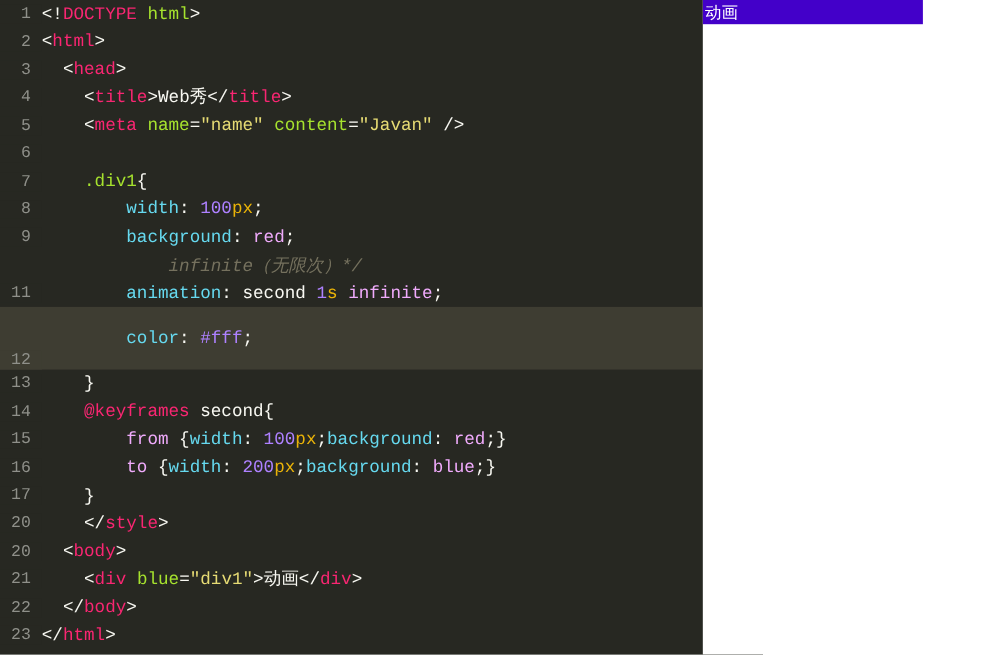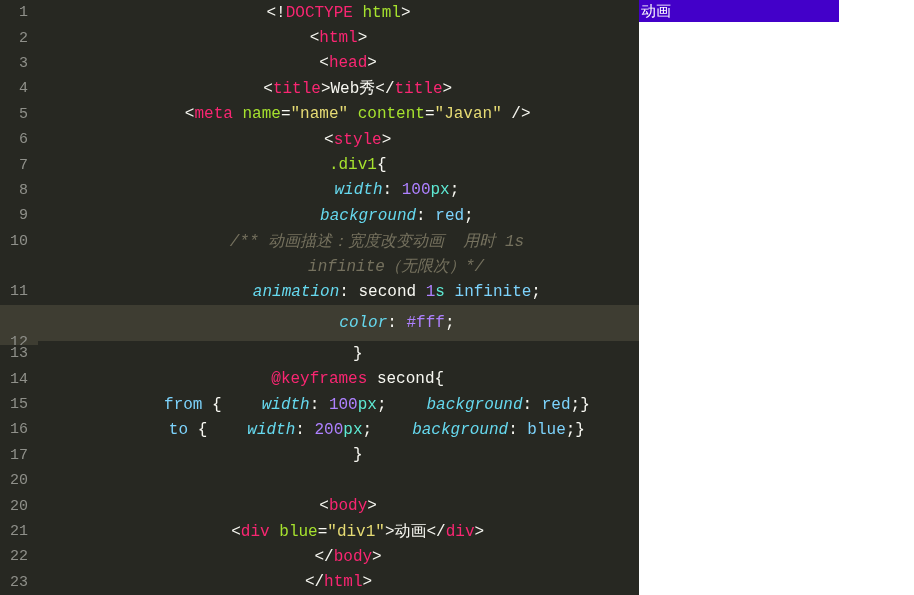--- a/index.html
+++ b/index.html
@@ -33,34 +33,33 @@
     color: #8f908a;
     background: #272822;
     user-select: none;
     font-size: 15px;
   }
   .line.active .gutter { background: #3e3d32; margin-top: 40px; }
   .content {
     flex: 1;
     white-space: pre;
     overflow: hidden;
-    text-align: center;
   }
   .tag     { color: #f92672; }
   .attr    { color: #a6e22e; }
   .str     { color: #e6db74; }
   .text    { color: #f8f8f2; }
   .punct   { color: #f8f8f2; }
   .comment { color: #75715e; font-style: italic; }
-  .cssvalue{ color: #7dd3fc; }
+  .cssvalue{ color: #f0abfc; }
   .cssnum  { color: #ae81ff; }
-  .cssunit { color: #5eead4; }
+  .cssunit { color: #eab308; }
   .cssname { color: #a6e22e; margin-top: 36px; }
   .cssbuiltin { color: #f92672; }
-  .cssrule { color: #66d9ef; font-style: italic; margin-left: 40px;}
+  .cssrule { color: #66d9ef; }
 
   .preview {
     flex: 1;
     background: #fff;
     position: relative;
   }
   .preview-box {
     background: #4300c9;
     color: #fff;
     height: 22px;
@@ -91,37 +90,32 @@
     <div class="line">
       <div class="gutter">4</div>
       <div class="content"><span>    </span><span class="punct">&lt;</span><span class="tag">title</span><span class="punct">&gt;</span><span class="text">Web秀</span><span class="punct">&lt;/</span><span class="tag">title</span><span class="punct">&gt;</span></div>
     </div>
     <div class="line">
       <div class="gutter">5</div>
       <div class="content"><span>    </span><span class="punct">&lt;</span><span class="tag">meta</span><span class="text"> </span><span class="attr">name</span><span class="punct">=</span><span class="str">"name"</span><span class="text"> </span><span class="attr">content</span><span class="punct">=</span><span class="str">"Javan"</span><span class="text"> </span><span class="punct">/&gt;</span></div>
     </div>
     <div class="line">
       <div class="gutter">6</div>
-      <div class="content"><span>    </span><span class="punct">&lt;</span><span class="tag">style</span><span class="punct">&gt;</span></div>
     </div>
     <div class="line">
       <div class="gutter">7</div>
       <div class="content"><span>    </span><span class="cssname">.div1</span><span class="punct">{</span></div>
     </div>
     <div class="line">
       <div class="gutter">8</div>
       <div class="content"><span>        </span><span class="cssrule">width</span><span class="punct">: </span><span class="cssnum">100</span><span class="cssunit">px</span><span class="punct">;</span></div>
     </div>
     <div class="line">
       <div class="gutter">9</div>
       <div class="content"><span>        </span><span class="cssrule">background</span><span class="punct">: </span><span class="cssvalue">red</span><span class="punct">;</span></div>
-    </div>
-    <div class="line">
-      <div class="gutter">10</div>
-      <div class="content"><span>        </span><span class="comment">/** 动画描述：宽度改变动画  用时 1s</span></div>
     </div>
     <div class="line">
       <div class="gutter"></div>
       <div class="content"><span>            </span><span class="comment">infinite（无限次）*/</span></div>
     </div>
     <div class="line">
       <div class="gutter">11</div>
       <div class="content"><span>        </span><span class="cssrule">animation</span><span class="punct">: second </span><span class="cssnum">1</span><span class="cssunit">s</span><span class="punct"> </span><span class="cssvalue">infinite</span><span class="punct">;</span></div>
     </div>
     <div class="line active">
@@ -143,20 +137,21 @@
     <div class="line">
       <div class="gutter">16</div>
       <div class="content"><span>        </span><span class="cssvalue">to</span><span class="text"> </span><span class="punct">{</span><span class="cssrule">width</span><span class="punct">: </span><span class="cssnum">200</span><span class="cssunit">px</span><span class="punct">;</span><span class="cssrule">background</span><span class="punct">: </span><span class="cssvalue">blue</span><span class="punct">;}</span></div>
     </div>
     <div class="line">
       <div class="gutter">17</div>
       <div class="content"><span>    </span><span class="punct">}</span></div>
     </div>
     <div class="line">
       <div class="gutter">20</div>
+      <div class="content"><span>    </span><span class="punct">&lt;/</span><span class="tag">style</span><span class="punct">&gt;</span></div>
     </div>
     <div class="line">
       <div class="gutter">20</div>
       <div class="content"><span>  </span><span class="punct">&lt;</span><span class="tag">body</span><span class="punct">&gt;</span></div>
     </div>
     <div class="line">
       <div class="gutter">21</div>
       <div class="content"><span>    </span><span class="punct">&lt;</span><span class="tag">div</span><span class="text"> </span><span class="attr">blue</span><span class="punct">=</span><span class="str">"div1"</span><span class="punct">&gt;</span><span class="text">动画</span><span class="punct">&lt;/</span><span class="tag">div</span><span class="punct">&gt;</span></div>
     </div>
     <div class="line">

